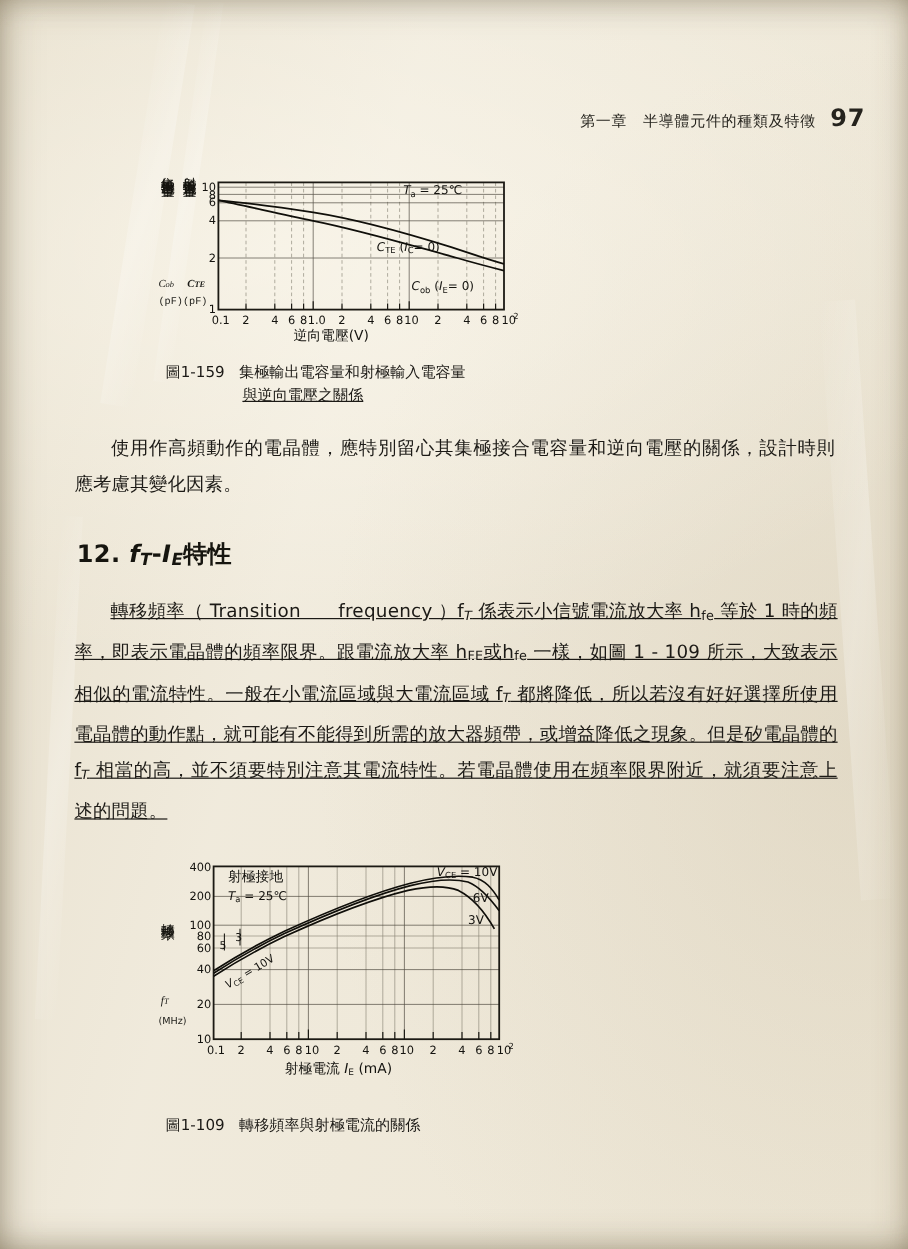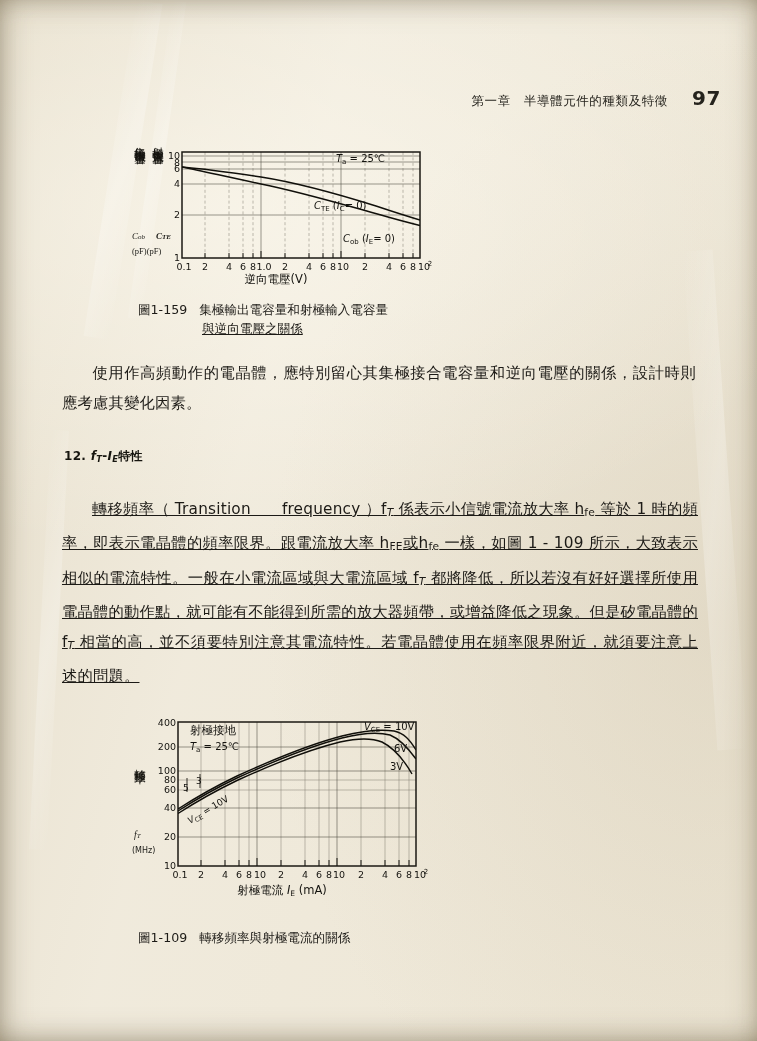--- a/index.html
+++ b/index.html
@@ -43,38 +43,38 @@
 
   
   .runhead{
     position:absolute;left:0;right:36px;top:86px;
     text-align:right;
     font-family:"DejaVu Sans", sans-serif;
     font-size:12.5px;
     letter-spacing:.6px;
     color:#25231d;
   }
-  .runhead .chap{margin-right:14px;}
+  .runhead .chap{margin-right:2px;}
   .runhead .pnum{font-weight:bold;font-size:20px;margin-left:10px;font-family:"DejaVu Sans",sans-serif;}
 
   
   .para{
     position:absolute;
     font-family:"DejaVu Sans", sans-serif;
     font-size:15.3px;
     line-height:30px;
     letter-spacing:.2px;
     color:#1c1a16;
     text-align:justify;
   }
   .para .ind{display:inline-block;width:30px;}
   .sec-head{
     position:absolute;
     font-family:"DejaVu Sans", sans-serif;
-    font-size:12px;
+    font-size:20px;
     font-weight:bold;
     color:#16150f;
     letter-spacing:.3px;
   }
   .sub{font-size:.7em;vertical-align:-.22em;}
   .ital{font-style:italic;}
 
   .caption{
     position:absolute;
     font-family:"DejaVu Sans", sans-serif;
@@ -208,21 +208,21 @@
         <text x="207" y="106"><tspan font-style="italic">C</tspan><tspan font-size="7" dy="2">ob</tspan><tspan dy="-2"> (</tspan><tspan font-style="italic">I</tspan><tspan font-size="7" dy="2">E</tspan><tspan dy="-2">= 0)</tspan></text>
       </g>
 
       <text x="140" y="147" font-size="11.5" text-anchor="middle">逆向電壓(V)</text>
     </svg>
 
     <div class="vlabel" style="left:-2px;top:2px;font-size:11.5px;">集極輸出電容量</div>
     <div class="vlabel" style="left:16px;top:2px;font-size:11.5px;">射極輸入電容量</div>
     <div style="position:absolute;left:-4px;top:95px;font-size:9px;font-style:italic;font-family:'Liberation Serif',serif;">C<span style="font-size:7px;">ob</span></div>
     <div style="position:absolute;left:20px;top:95px;font-size:9px;font-style:italic;font-family:'Liberation Serif',serif;font-weight:bold;">C<span style="font-size:7px;">TE</span></div>
-    <div style="position:absolute;left:-4px;top:110px;font-size:8.5px;font-family:Liberation Serif, serif;">(pF)(pF)</div>
+    <div style="position:absolute;left:-4px;top:110px;font-size:8.5px;font-family:Liberation Mono, monospace;">(pF)(pF)</div>
   </div>
 
   <div class="caption" style="left:138px;top:300px;width:340px;">
     <span class="cap-num">圖1-159</span><span>集極輸出電容量和射極輸入電容量</span>
     <span class="cap-l2">與逆向電壓之關係</span>
   </div>
 
   <div class="para" style="left:62px;top:358px;width:634px;">
     <span class="ind"></span><span>使用作高頻動作的電晶體，應特別留心其集極接合電容量和逆向電壓的關係，設計時則應考慮其變化因素。</span>
   </div>

